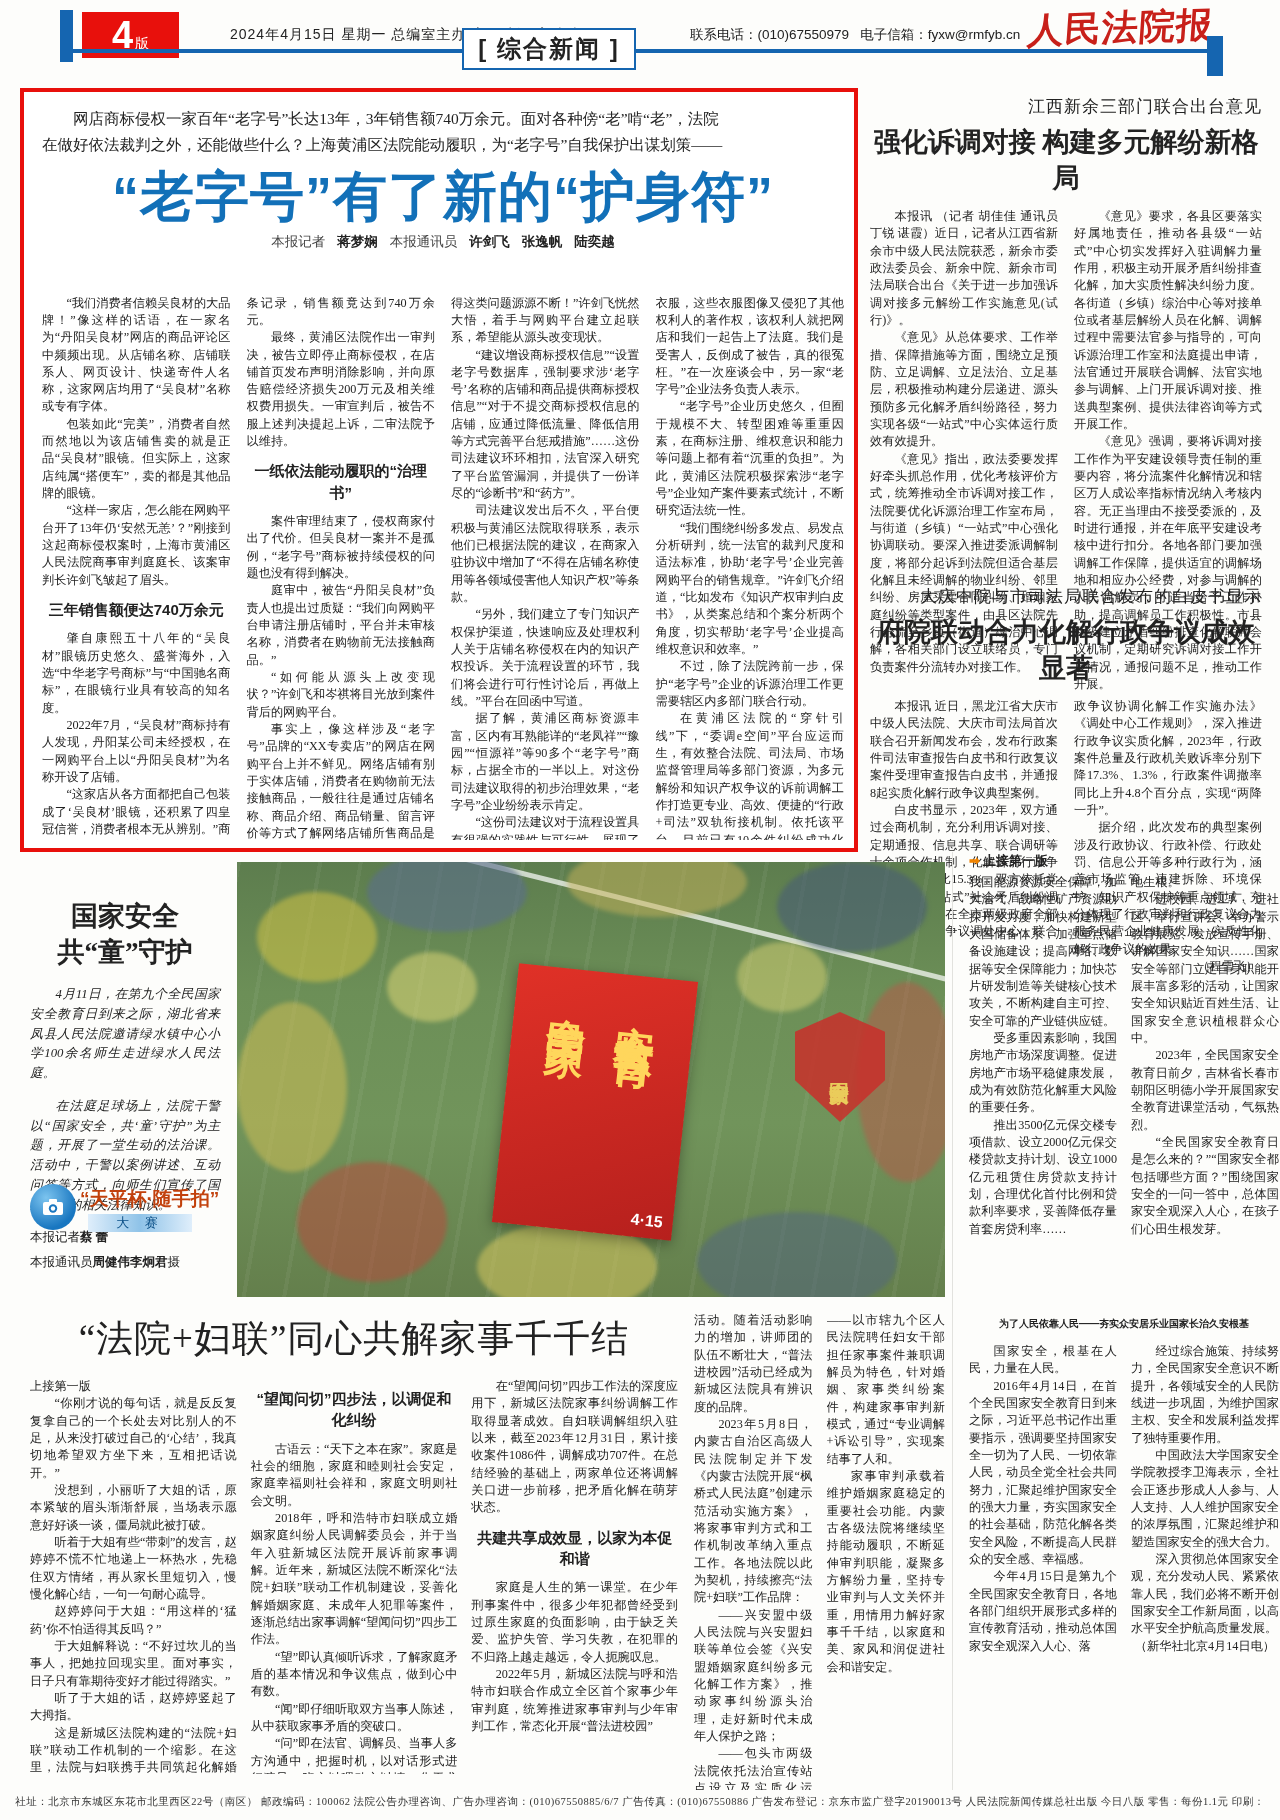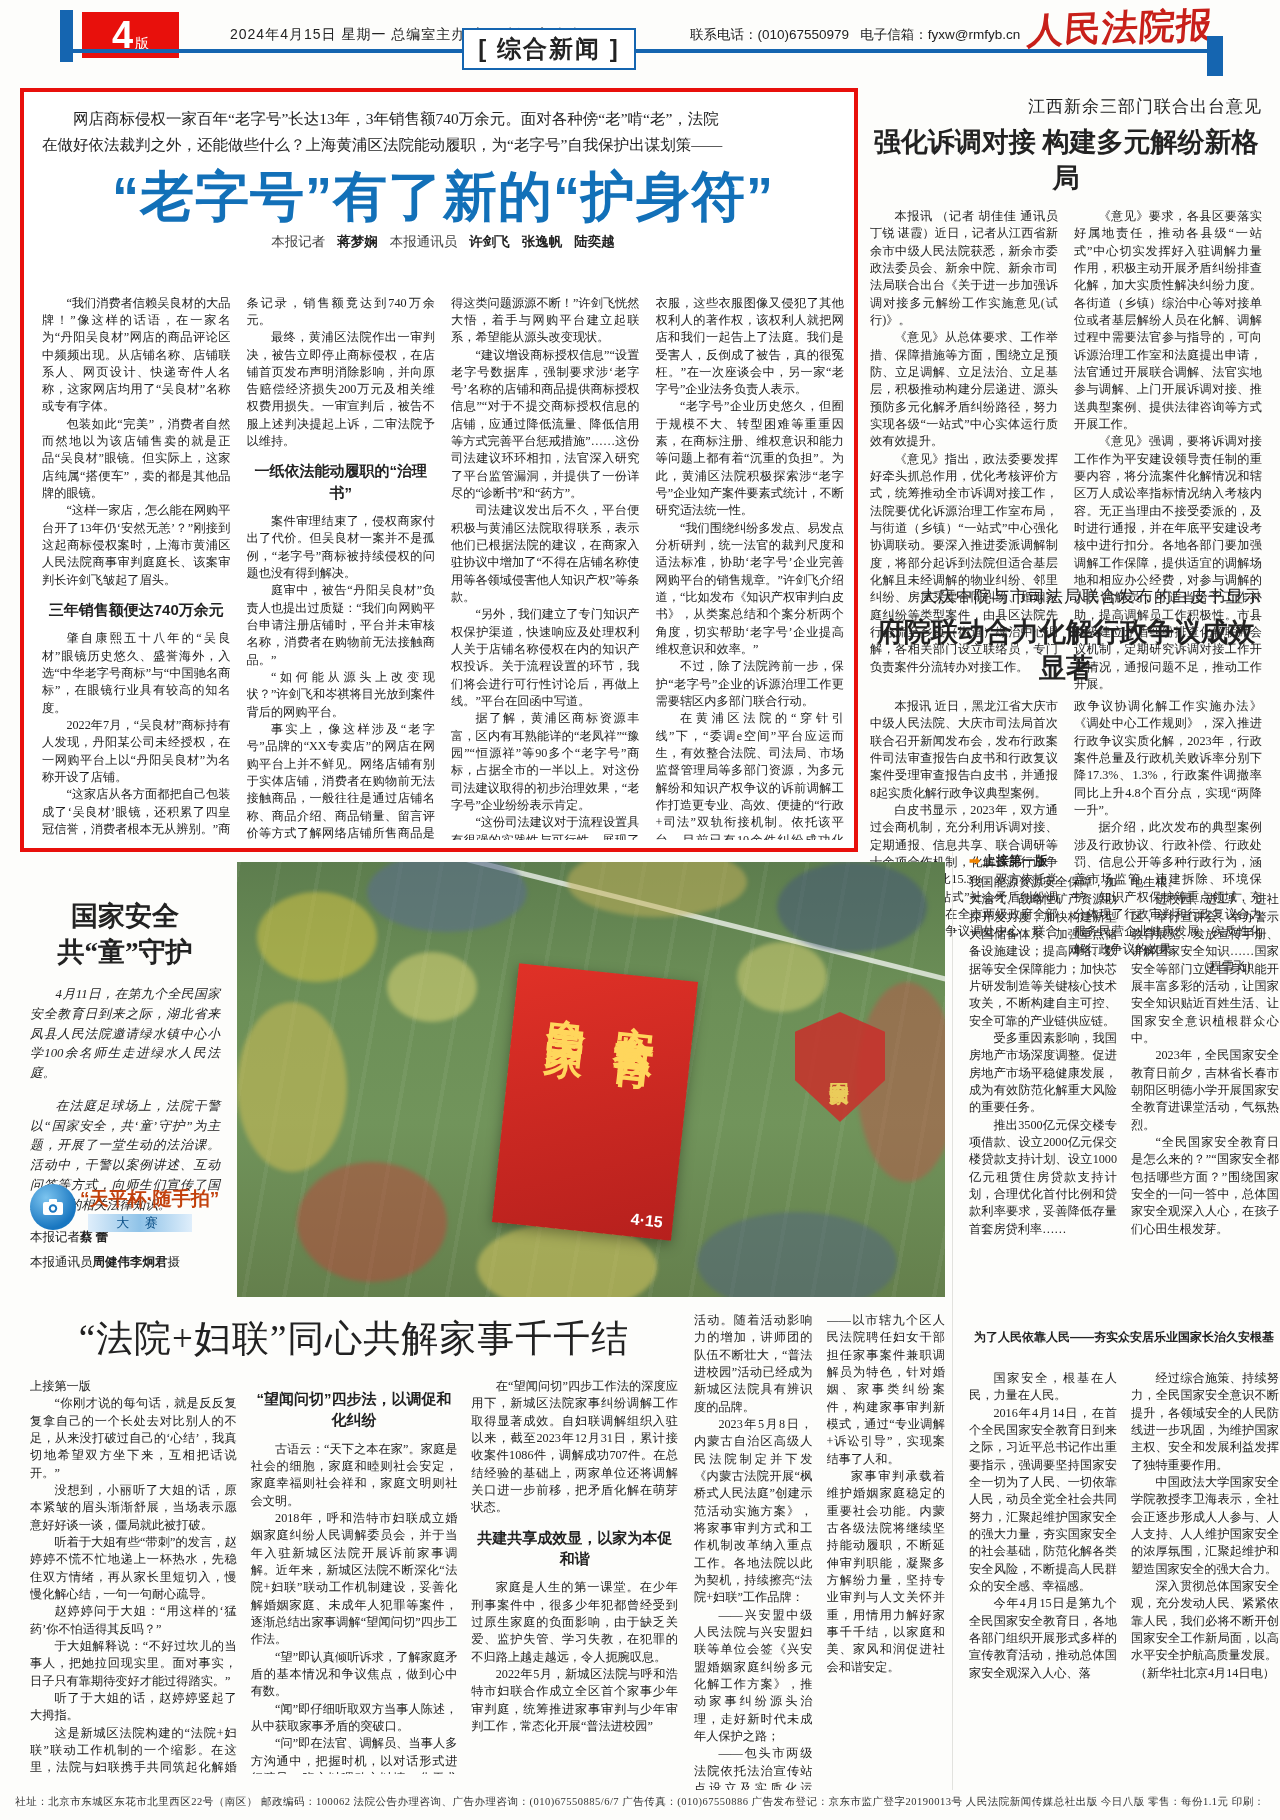--- a/index.html
+++ b/index.html
@@ -90,21 +90,21 @@
   .bb-cols > div{flex:1 1 0;overflow:hidden;}
   .bb-side{flex:1;display:flex;gap:14px;overflow:hidden;}
   .bb-side > div{flex:1 1 0;overflow:hidden;}
   .marker{font-size:13px;font-weight:bold;font-family:Liberation Sans, sans-serif;margin:0 12px 4px 0;text-indent:0;}
   .marker .arr{color:#f08300;margin-right:3px;}
   
   .rt-cont{position:absolute;left:952px;top:852px;width:310px;height:938px;border-left:1px solid #e2e2de;padding-left:16px;}
   .rc-sec{display:flex;gap:14px;overflow:hidden;}
   .rc-sec > div{flex:1 1 0;overflow:hidden;}
   #rc-sec1{height:430px;}
-  .rc-subhead{font-weight:bold;font-size:12px;text-align:center;line-height:1.5;margin:24px 0;
+  .rc-subhead{font-weight:bold;font-size:10px;text-align:center;line-height:1.5;margin:12px 0;
               font-family:"Liberation Sans","DejaVu Sans",sans-serif;}
   #rc-sec2{height:410px;}
   
   .footer{position:absolute;left:0;right:0;top:1795px;text-align:center;font-size:10.5px;color:#333;letter-spacing:0.5px;}
 </style>
 </head>
 <body>
 
 <div class="page">
 

